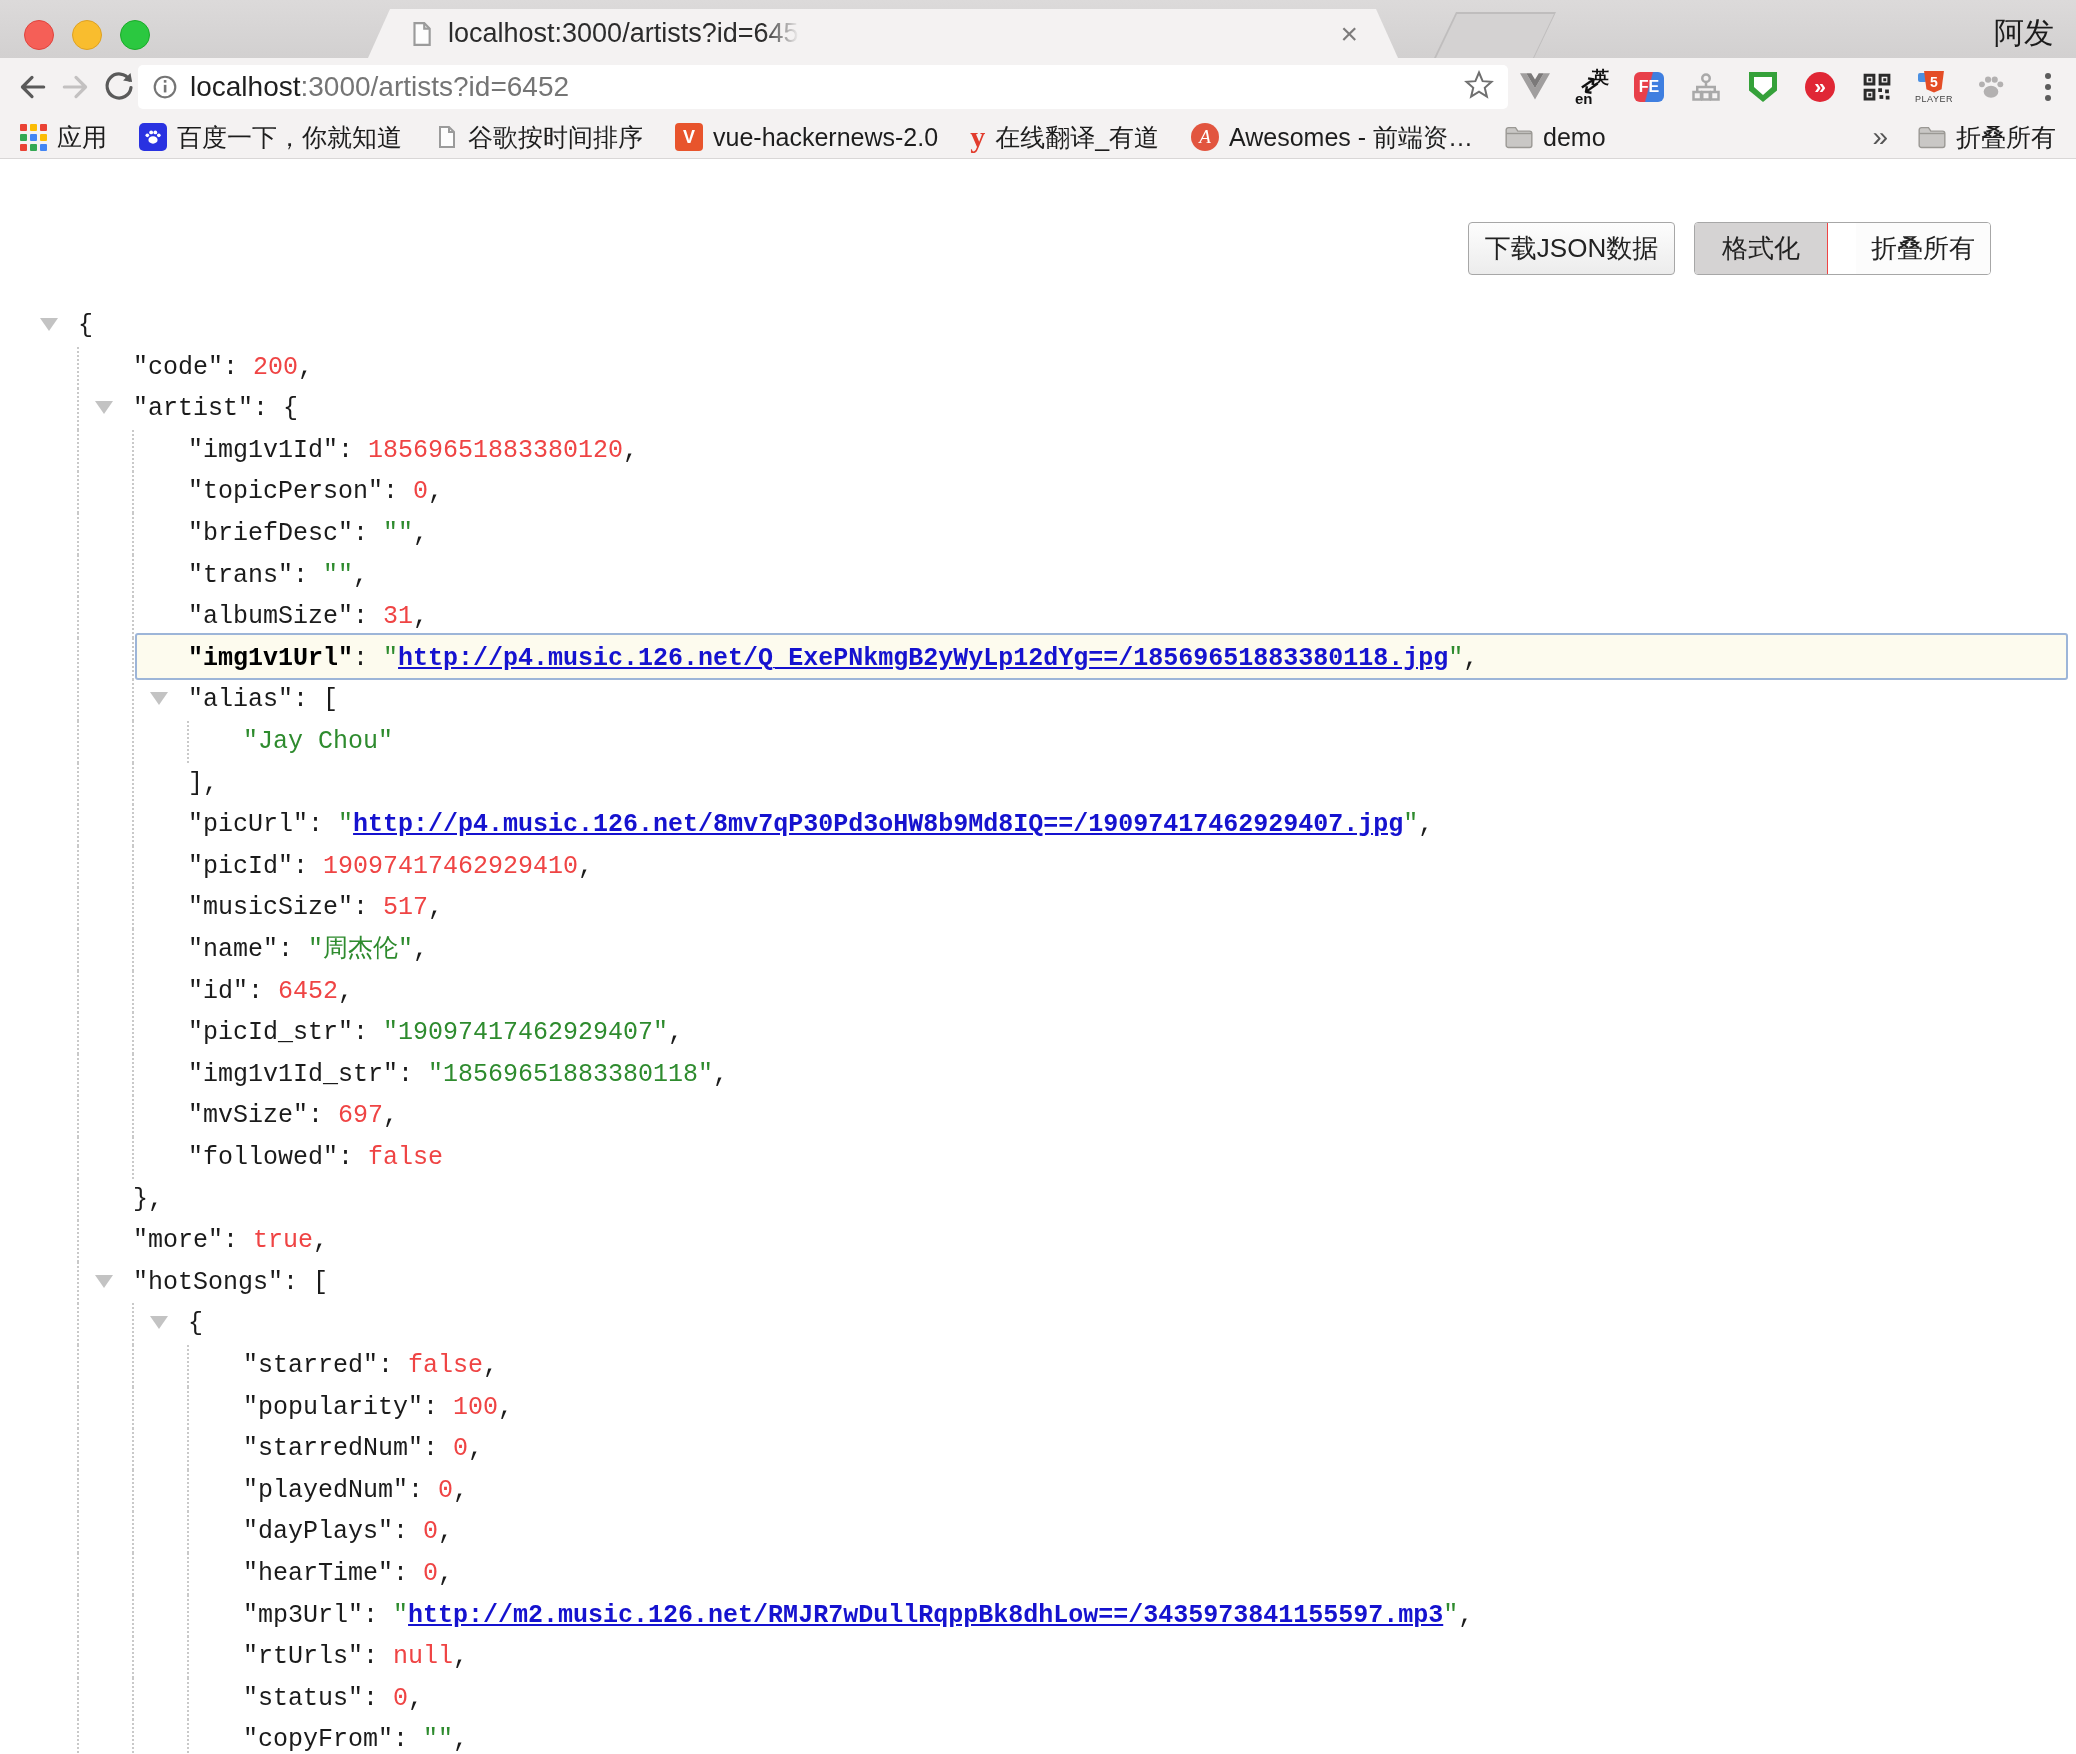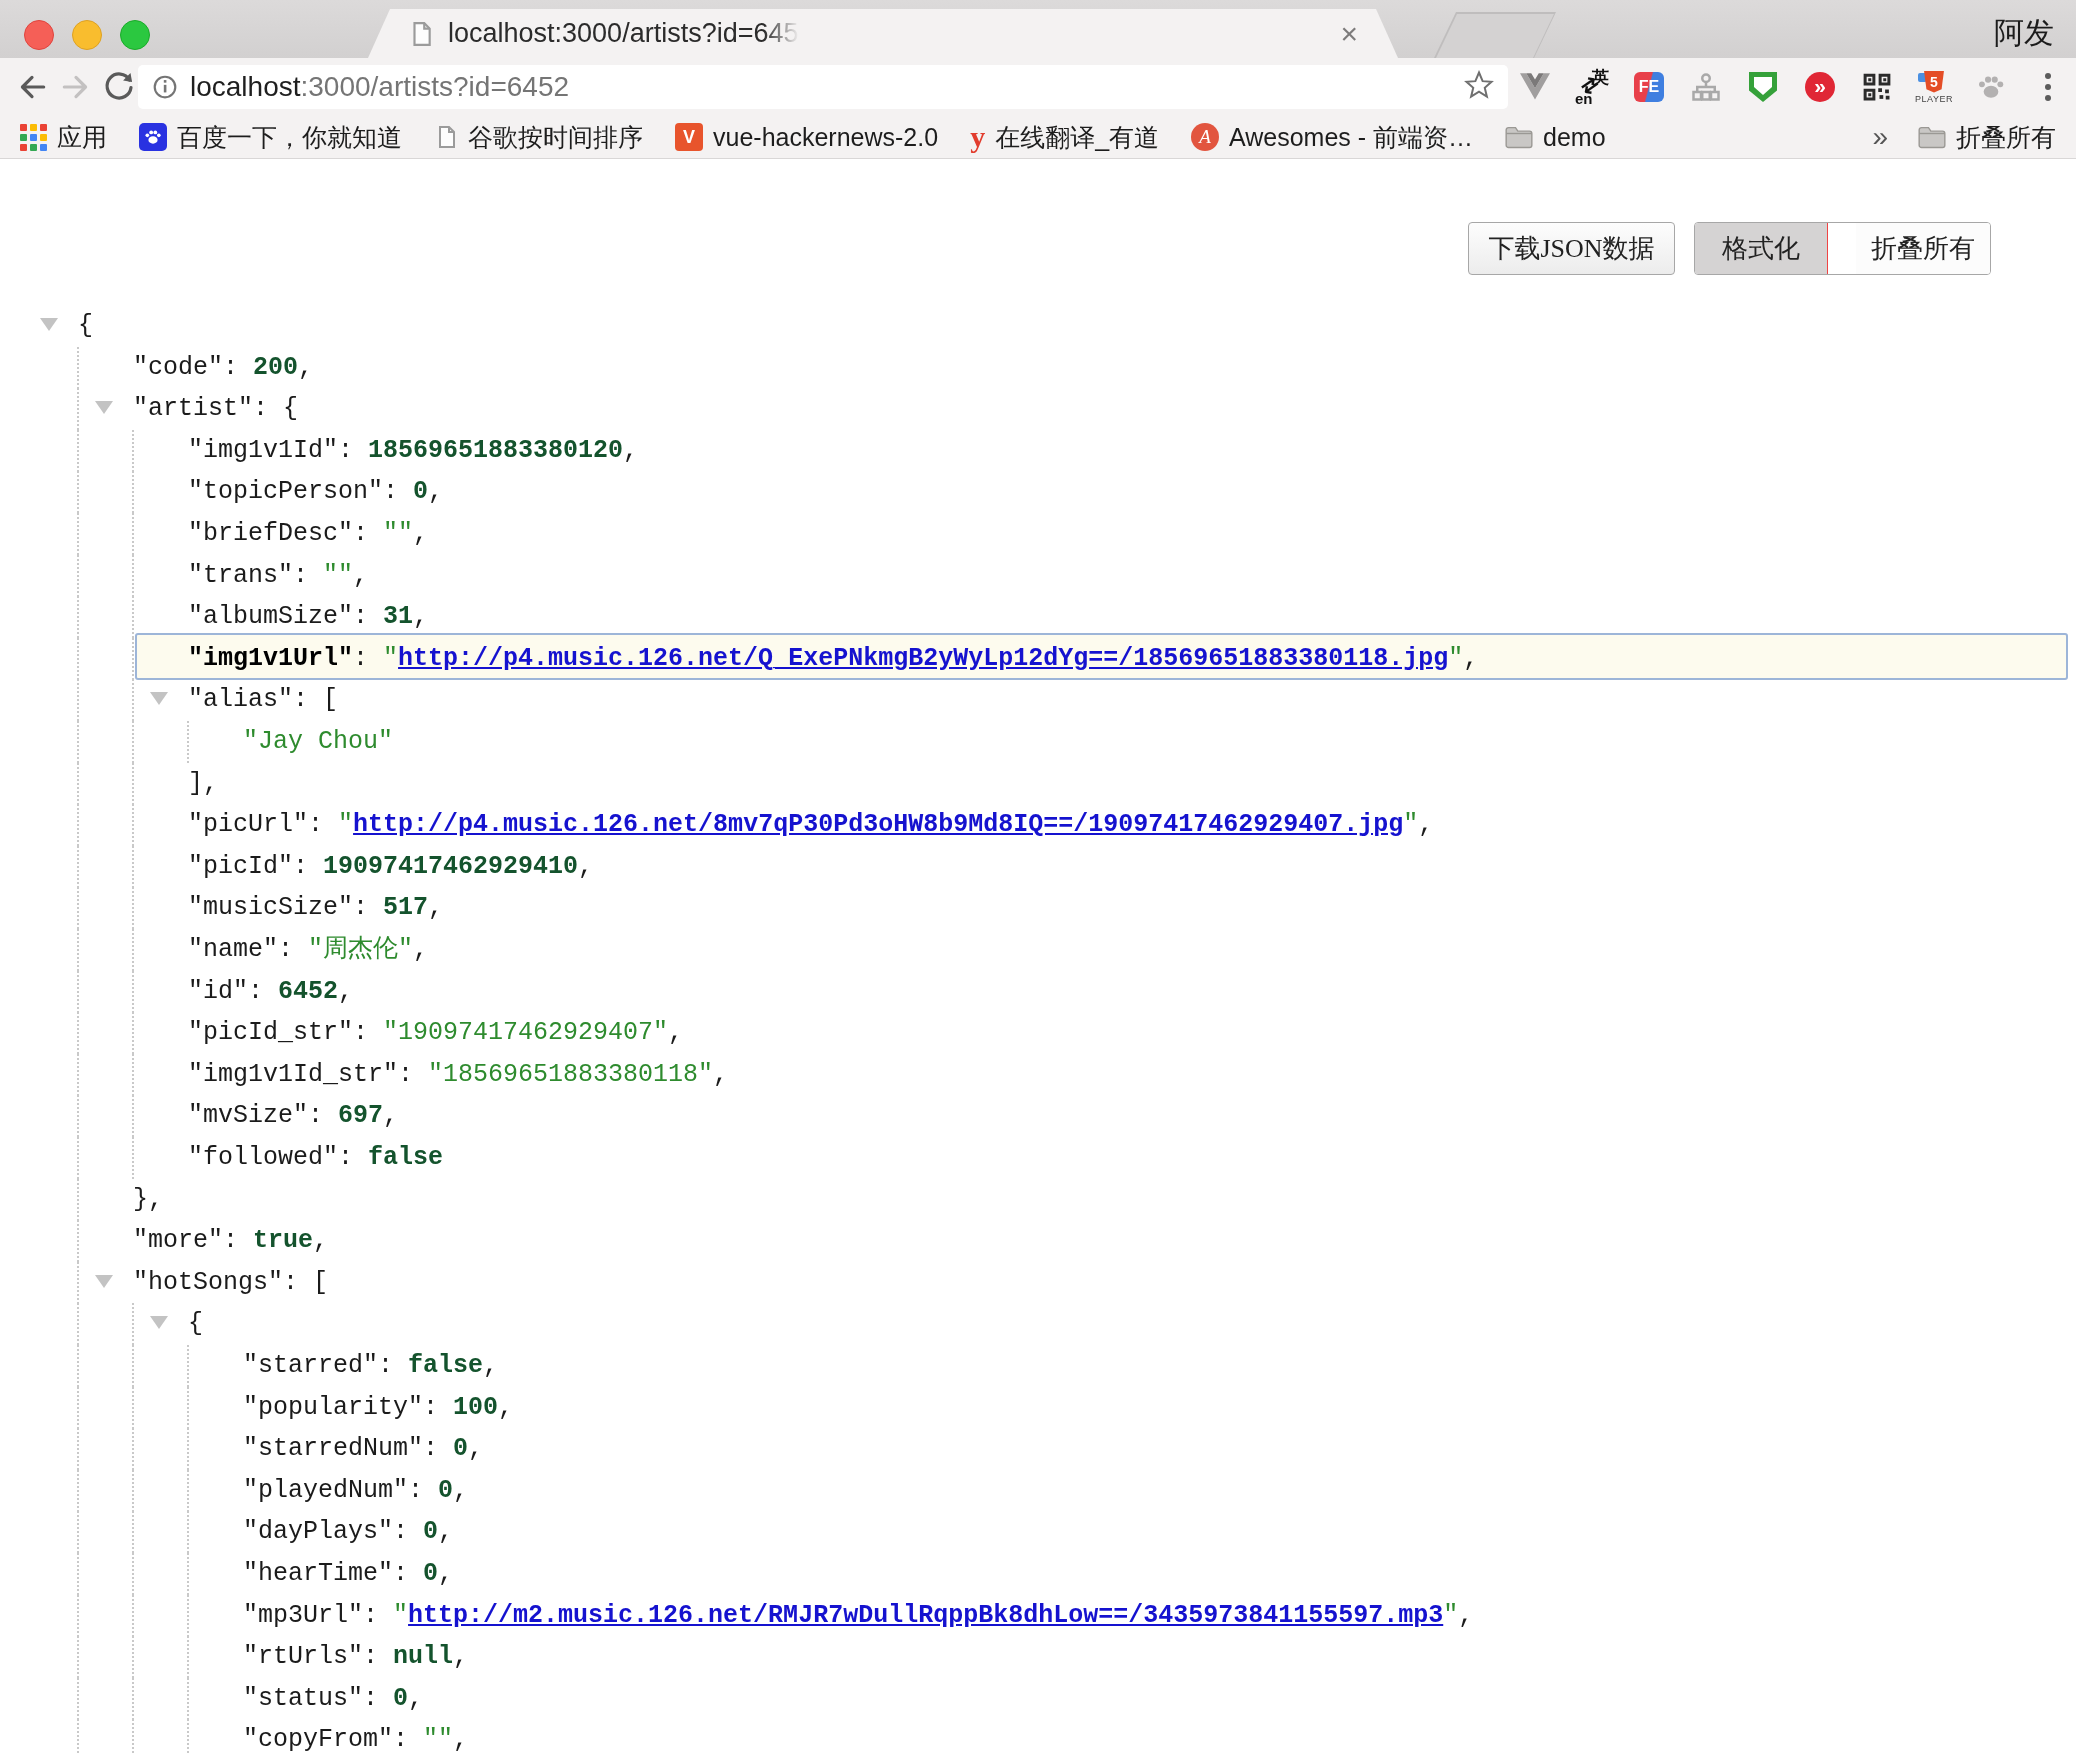--- a/index.html
+++ b/index.html
@@ -75,40 +75,40 @@
   .aw-icon{width:28px;height:28px;border-radius:50%;background:#e2553f;color:#fff;
            font-family:"Liberation Serif",serif;font-style:italic;font-size:19px;
            display:flex;align-items:center;justify-content:center;}
   .bm-right{margin-left:auto;display:flex;align-items:center;gap:30px;}
   .chev{font-size:28px;color:#555;}
 
   
   .page{position:absolute;left:0;top:160px;width:2076px;height:1594px;background:#fff;}
   .btn{position:absolute;height:53px;border:1px solid #a7a7a7;border-radius:4px;
        background:linear-gradient(#fdfdfd,#ececec);display:flex;align-items:center;justify-content:center;
-       font-size:26px;color:#222;box-sizing:border-box;font-family:Liberation Serif, serif;}
+       font-size:26px;color:#222;box-sizing:border-box;}
   .btn-download{left:1468px;top:62px;width:207px;}
   .seg{position:absolute;left:1694px;top:62px;height:53px;display:flex;border:1px solid #a7a7a7;
        border-radius:4px;overflow:hidden;box-sizing:border-box;}
   .seg span{display:flex;align-items:center;justify-content:center;font-size:26px;color:#222;height:100%;box-sizing:border-box;}
   .seg-format{width:133px;background:#d5d3d3;border-right:1px solid #ef4444;}
   .seg-collapse{width:134px;background:#fcfcfc;margin-left:28px;}
 
   
   .json{position:absolute;left:0;top:145px;width:2076px;
         font-family:"Liberation Mono","DejaVu Sans Mono",monospace;}
   .jline{position:absolute;left:0;width:2076px;height:42px;}
   .guide{position:absolute;top:0;height:42px;width:0;border-left:2px dotted #c9c9c9;}
   .tri{position:absolute;top:13px;width:0;height:0;border-left:9px solid transparent;
        border-right:9px solid transparent;border-top:13px solid #c3c3c3;cursor:pointer;}
   .jtext{position:absolute;top:3px;font-size:25px;line-height:35px;white-space:pre;}
   .tk-k{color:#1b1b1b;}
   .tk-kb{color:#000;font-weight:bold;}
   .tk-p{color:#1b1b1b;}
-  .tk-n{color:#14532d;font-weight:bold;}
+  .tk-n{color:#ef4444;font-weight:normal;}
   .tk-s{color:#2e8b2e;}
   .tk-l{color:#1512cf;font-weight:bold;text-decoration:underline;cursor:pointer;}
   .hl-box{position:absolute;left:135px;right:8px;top:-5px;height:47px;background:#fdfbee;
           border:2px solid #9db5d8;border-radius:3px;box-sizing:border-box;}
 </style>
 </head>
 <body>
 
 <div class="titlebar">
   <span class="light red"></span>

